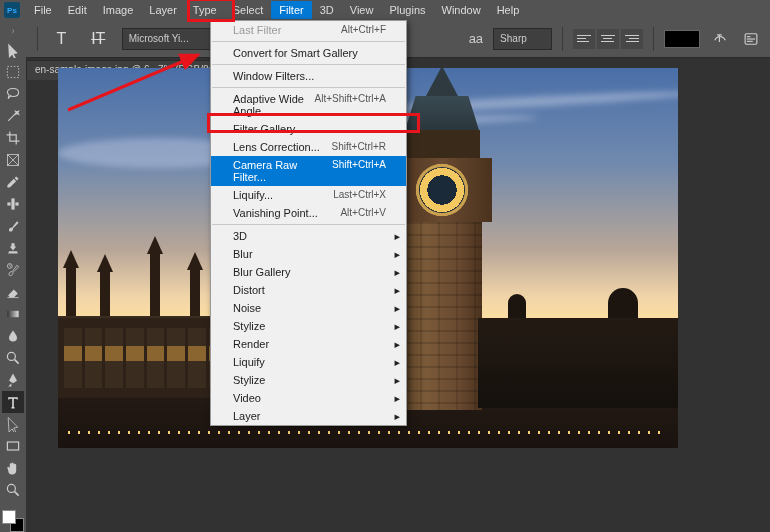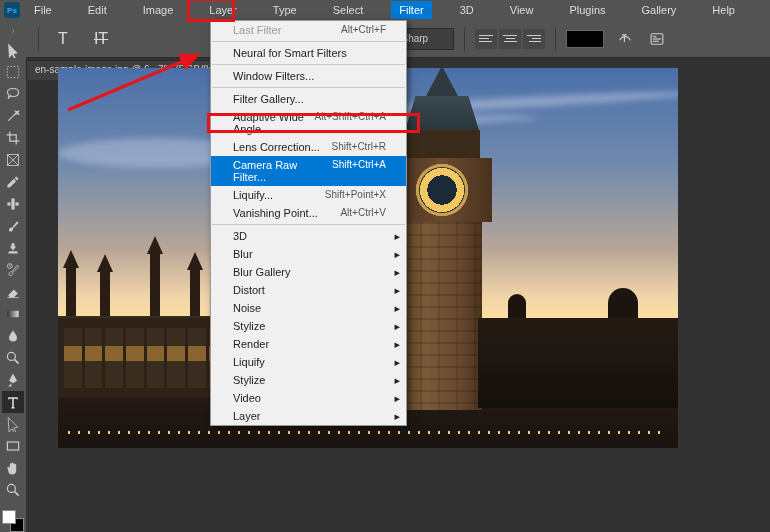--- a/index.html
+++ b/index.html
@@ -71,45 +71,46 @@
 
   .anno-arrow { position: absolute; left: 58px; top: 50px; z-index: 60; }
   .anno-filter { position: absolute; left: 187px; top: -2px; width: 48px; height: 24px; border: 3px solid #e8141c; z-index: 60; pointer-events: none; }
   .anno-item { position: absolute; left: 207px; top: 113px; width: 213px; height: 20px; border: 3px solid #e8141c; z-index: 60; pointer-events: none; }
 </style>
 </head>
 <body>
 
 <div class="menubar">
   <div class="ps-icon">Ps</div>
-  <div id="menubar-items" style="display: flex; gap: 20px;">
+  <div id="menubar-items" style="display: flex;">
       <div class="menu-item">File</div>
       <div class="menu-item">Edit</div>
       <div class="menu-item">Image</div>
       <div class="menu-item">Layer</div>
       <div class="menu-item">Type</div>
       <div class="menu-item">Select</div>
       <div class="menu-item active">Filter</div>
       <div class="menu-item">3D</div>
       <div class="menu-item">View</div>
       <div class="menu-item">Plugins</div>
-      <div class="menu-item">Gallery</div>
+      <div class="menu-item">Window</div>
       <div class="menu-item">Help</div>
     </div>
 </div>
 
 <div class="options-bar">
   <div class="opt-home">
     <svg viewBox="0 0 24 24" width="16" height="16" fill="#ddd">
         <path d="M12 3l9 8h-3v9h-4v-6H10v6H6v-9H3z"></path>
       </svg>
   </div>
   <div class="opt-sep"></div>
   <div class="opt-tool-icon">T</div>
   <div class="opt-tool-icon" style="text-decoration: line-through;">IT</div>
+  <div class="font-dropdown">Microsoft Yi...</div>
   <div style="flex:0 0 235px"></div>
   <span class="aa-lbl">aa</span>
   <div class="sharp-dropdown">Sharp</div>
   <div class="opt-sep"></div>
   <div class="align-group">
     <div class="align-btn">
         <span style="width:100%"></span>
         <span style="width:70%"></span>
         <span style="width:90%"></span>
       </div>
@@ -444,45 +445,45 @@
   <div class="lights"></div>
 </div>
 
 <div class="dropdown" id="filter-dropdown">
     <div class="dd-row disabled">
       <span>Last Filter</span>
       <span class="dd-shortcut">Alt+Ctrl+F</span>
     </div>
     <div class="dd-sep"></div>
     <div class="dd-row">
-      <span>Neural for Smart Filters</span>
+      <span>Convert for Smart Gallery</span>
     </div>
     <div class="dd-sep"></div>
     <div class="dd-row">
       <span>Window Filters...</span>
     </div>
     <div class="dd-sep"></div>
-    <div class="dd-row">
-      <span>Filter Gallery...</span>
-    </div>
     <div class="dd-row">
       <span>Adaptive Wide Angle...</span>
       <span class="dd-shortcut">Alt+Shift+Ctrl+A</span>
+    </div>
+    <div class="dd-row">
+      <span>Filter Gallery...</span>
     </div>
     <div class="dd-row">
       <span>Lens Correction...</span>
       <span class="dd-shortcut">Shift+Ctrl+R</span>
     </div>
     <div class="dd-row highlighted">
       <span>Camera Raw Filter...</span>
       <span class="dd-shortcut">Shift+Ctrl+A</span>
     </div>
     <div class="dd-row">
       <span>Liquify...</span>
-      <span class="dd-shortcut">Shift+Point+X</span>
+      <span class="dd-shortcut">Last+Ctrl+X</span>
     </div>
     <div class="dd-row">
       <span>Vanishing Point...</span>
       <span class="dd-shortcut">Alt+Ctrl+V</span>
     </div>
     <div class="dd-sep"></div>
     <div class="dd-row">
       <span>3D</span>
       <span class="arrow">▸</span>
     </div>

